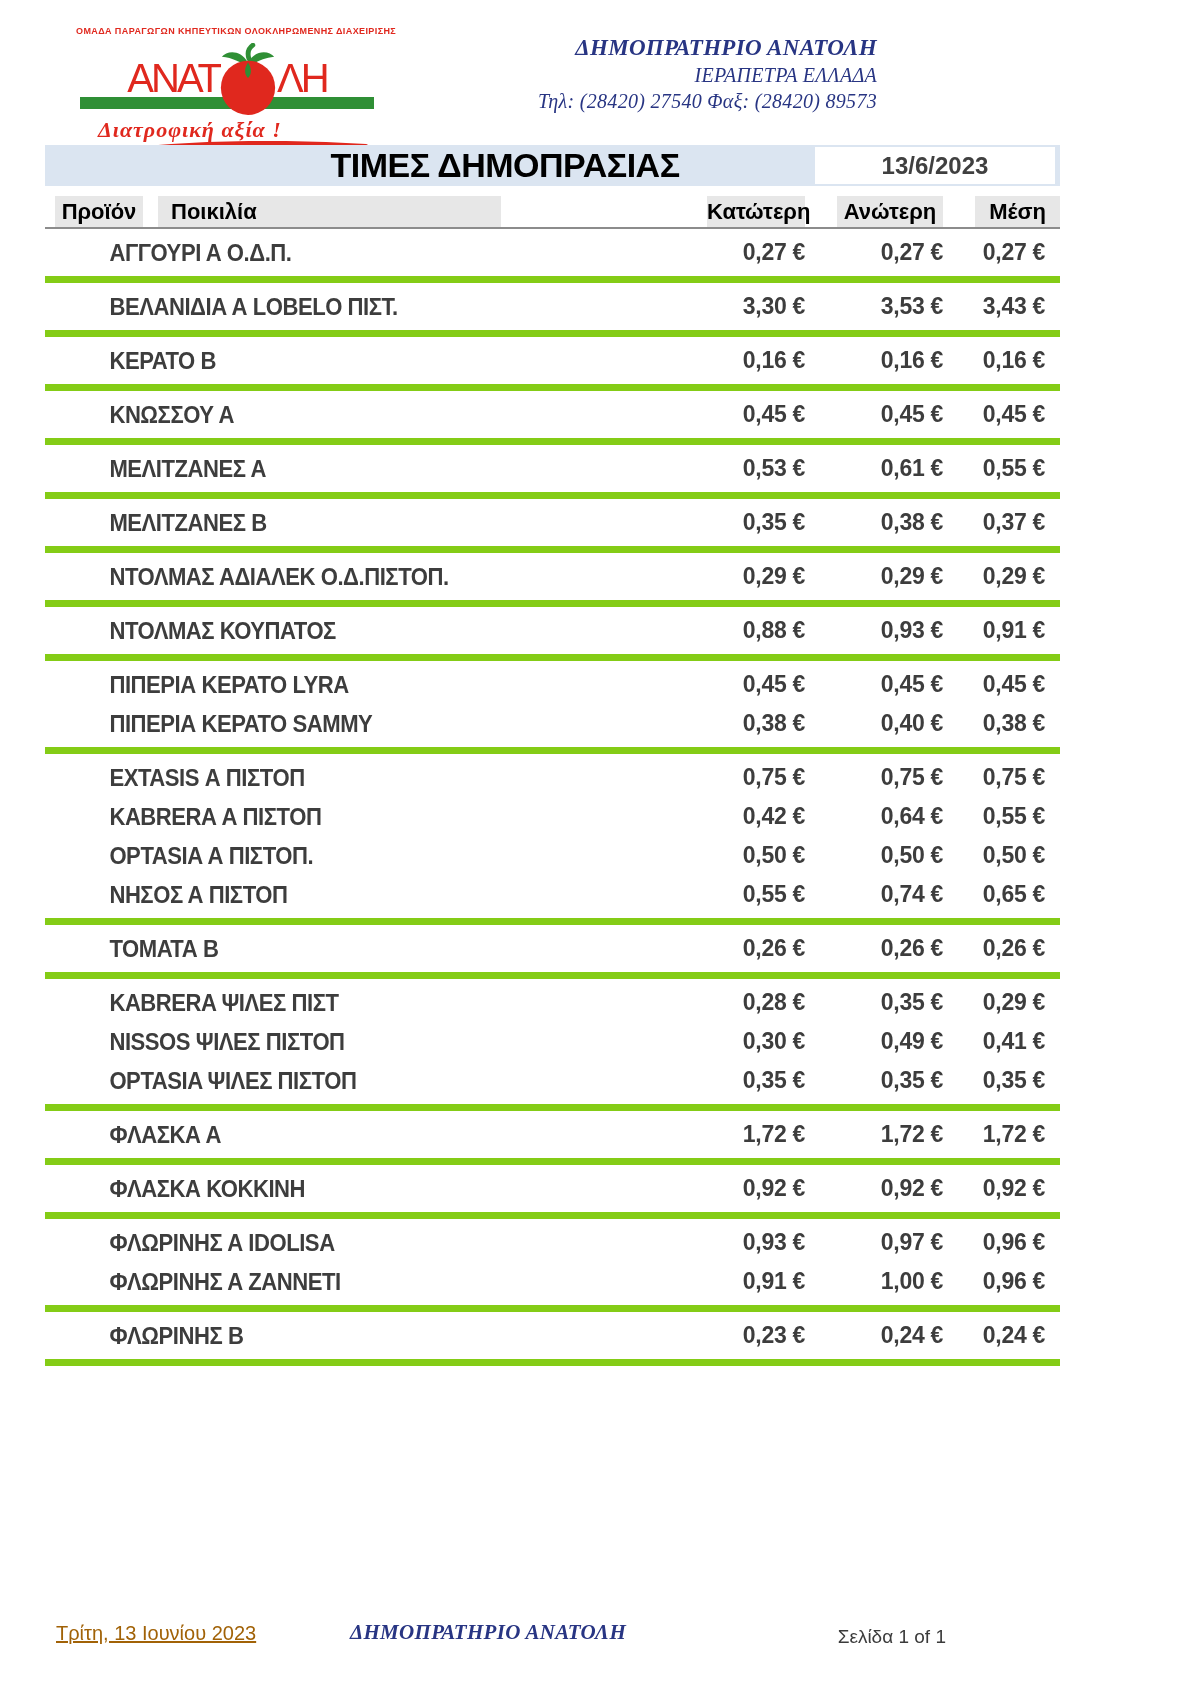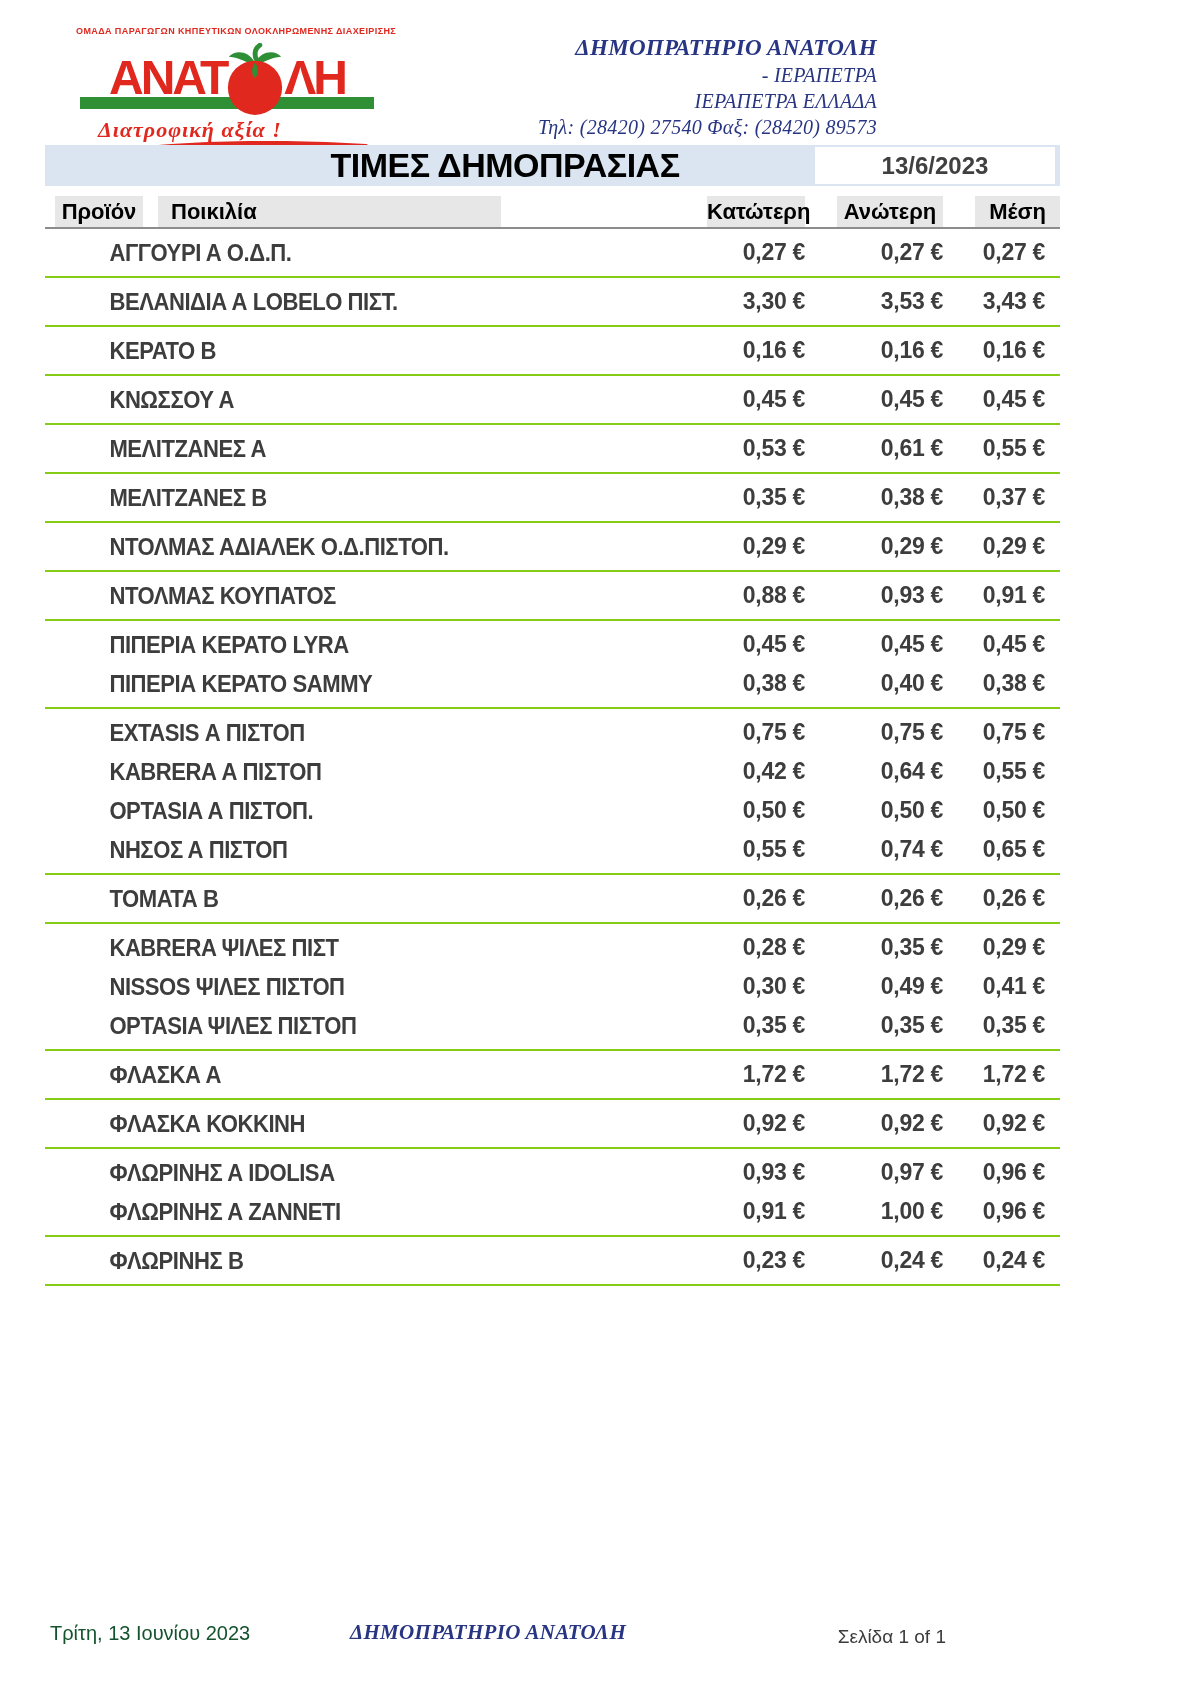--- a/index.html
+++ b/index.html
@@ -6,21 +6,21 @@
   .page{position:relative;width:1064px;height:1696px;background:#ffffff;overflow:hidden;
         font-family:"Liberation Sans",sans-serif;}
 
   
   .logo{position:absolute;left:76px;top:26px;width:302px;}
   .logo-top{color:#e0281e;font-size:9px;font-weight:bold;text-align:center;
             letter-spacing:.4px;white-space:nowrap;}
   .logo-brand{position:relative;height:80px;margin-top:1px;}
   .logo-green-band{position:absolute;left:4px;right:4px;bottom:8px;height:12px;background:#2f8f35;}
   .logo-text{position:relative;display:flex;align-items:flex-end;justify-content:center;
-             color:#e0281e;font-weight:700;font-size:48px;line-height:66px;letter-spacing:-3px;}
+             color:#e0281e;font-weight:400;font-size:40px;line-height:66px;letter-spacing:-3px;}
   .logo-text .tom{width:62px;height:74px;margin:0 -2px;position:relative;top:6px;}
   .logo-bottom{color:#e0281e;font-family:"Liberation Serif",serif;font-style:italic;
                font-weight:bold;font-size:22px;margin-top:0;padding-left:22px;letter-spacing:1px;}
   .logo-swoosh{display:block;margin-top:-2px;margin-left:6px;}
 
   
   .letterhead{position:absolute;top:34px;right:187px;text-align:right;
               font-family:"Liberation Serif",serif;font-style:italic;color:#283583;}
   .lh1{font-size:23px;font-weight:bold;line-height:28px;letter-spacing:.3px;}
   .lh2,.lh3,.lh4{font-size:20px;line-height:26px;letter-spacing:.3px;}
@@ -38,31 +38,31 @@
          border-bottom:2px solid #8c8c8c;display:grid;
          grid-template-columns:1fr 130px 138px 117px;box-sizing:border-box;}
   .thead-left{display:flex;align-items:stretch;}
   .chip{background:#e7e7e7;font-size:22px;font-weight:bold;color:#000;line-height:31px;
         white-space:nowrap;}
   .chip-product{width:88px;margin-left:10px;text-align:center;}
   .chip-variety{width:330px;margin-left:15px;padding-left:13px;text-align:left;}
   .chip-price{margin-left:32px;text-align:center;}
 
   .tbody{position:absolute;left:45px;top:229px;width:1015px;}
-  .group{border-bottom:2px solid #84cc16;padding:4px 0;}
+  .group{border-bottom:7px solid #84cc16;padding:4px 0;}
   .row{display:grid;grid-template-columns:1fr 130px 138px 102px;padding-right:15px;
        height:39px;line-height:39px;box-sizing:border-box;}
   .cell-name{padding-left:70px;font-weight:bold;color:#3d3d3d;font-size:24px;
              letter-spacing:-.5px;white-space:nowrap;overflow:hidden;
              transform:scaleX(.92);transform-origin:left center;}
   .cell-price{text-align:right;font-weight:bold;color:#3d3d3d;font-size:23px;
               white-space:nowrap;letter-spacing:-.3px;}
 
   
-  .footer-date{position:absolute;left:50px;top:1622px;font-size:20px;color:#14532d;}
+  .footer-date{position:absolute;left:56px;top:1622px;font-size:20px;color:#a16207;text-decoration:underline;}
   .footer-org{position:absolute;left:350px;top:1620px;font-family:"Liberation Serif",serif;
               font-style:italic;font-weight:bold;color:#283583;font-size:21px;letter-spacing:.3px;}
   .footer-page{position:absolute;right:118px;top:1626px;font-size:19px;color:#3b3b3b;}
 </style>
 </head>
 <body>
 
 <div class="page">
 
   <div class="logo">
@@ -82,21 +82,20 @@
       </div>
     </div>
     <div class="logo-bottom">Διατροφική αξία !</div>
     <svg class="logo-swoosh" width="290" height="16" viewBox="0 0 290 16">
       <path d="M4,13 Q140,-4 284,5" fill="none" stroke="#e0281e" stroke-width="4" stroke-linecap="round"></path>
     </svg>
   </div>
 
   <div class="letterhead">
     <div class="lh1">ΔΗΜΟΠΡΑΤΗΡΙΟ ΑΝΑΤΟΛΗ</div>
-    <div class="lh2">- ΙΕΡΑΠΕΤΡΑ</div>
     <div class="lh3">ΙΕΡΑΠΕΤΡΑ ΕΛΛΑΔΑ</div>
     <div class="lh4">Τηλ: (28420)  27540  Φαξ: (28420)  89573</div>
   </div>
 
   <div class="titlebar">
     <div class="titlebar-title">ΤΙΜΕΣ ΔΗΜΟΠΡΑΣΙΑΣ</div>
     <div class="datebox">13/6/2023</div>
   </div>
 
   <div class="thead">

